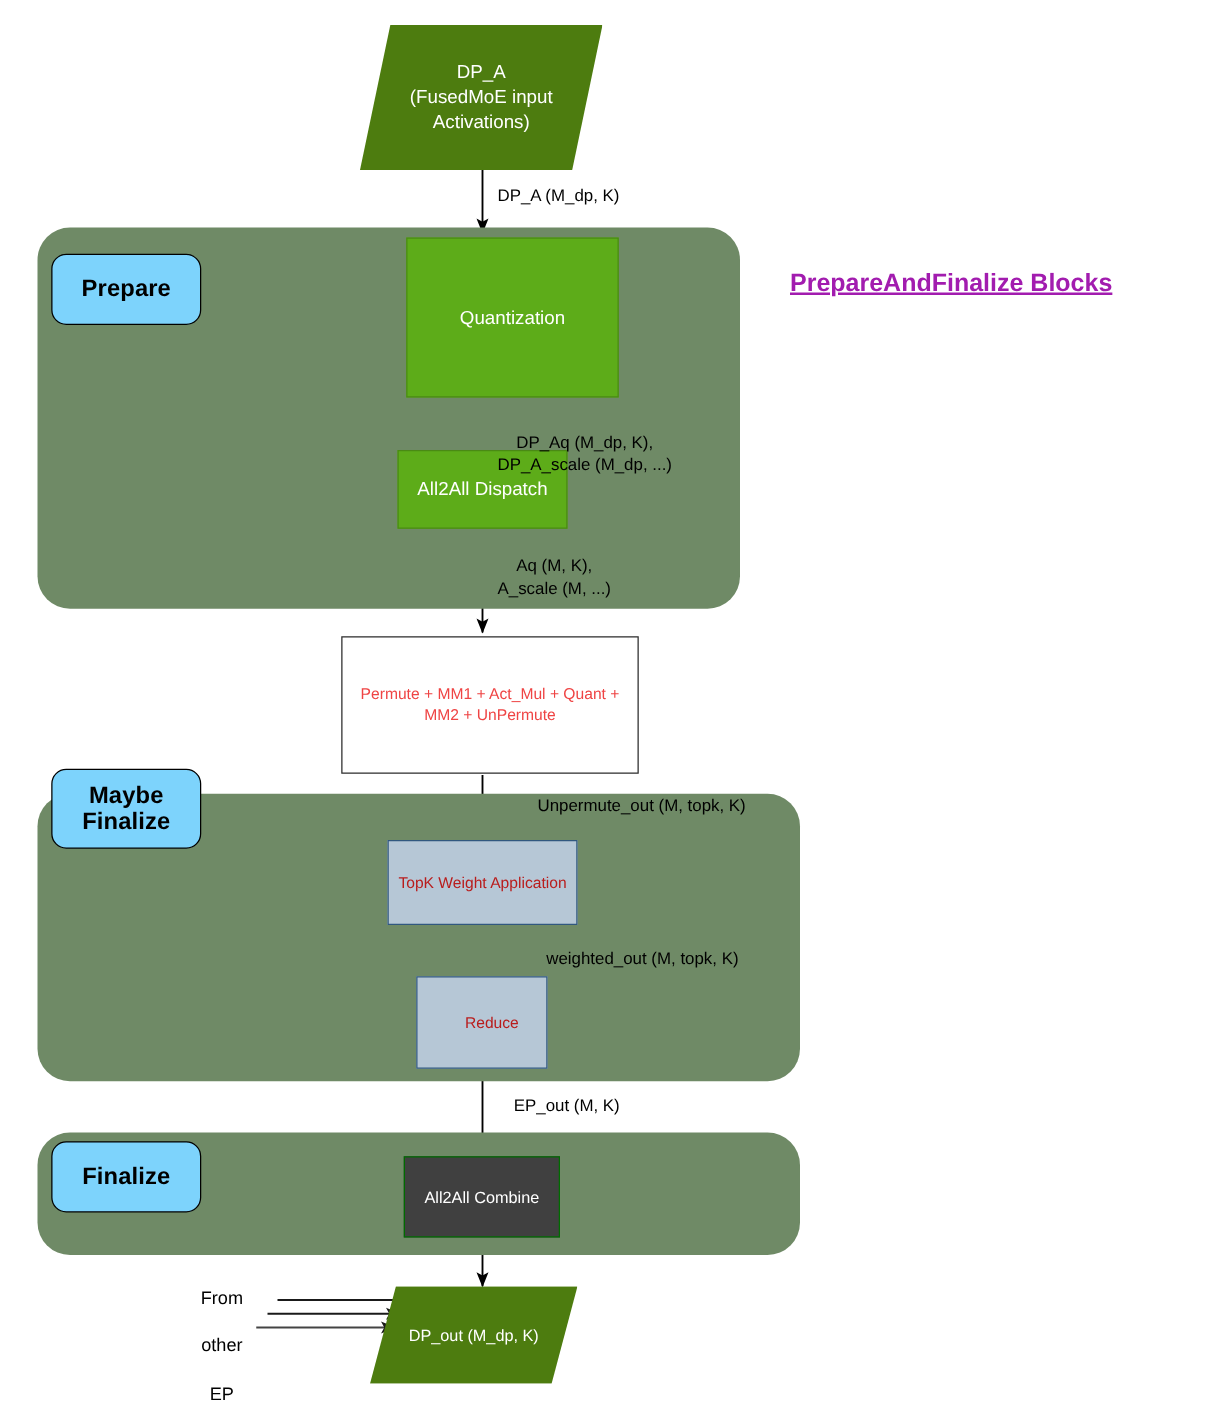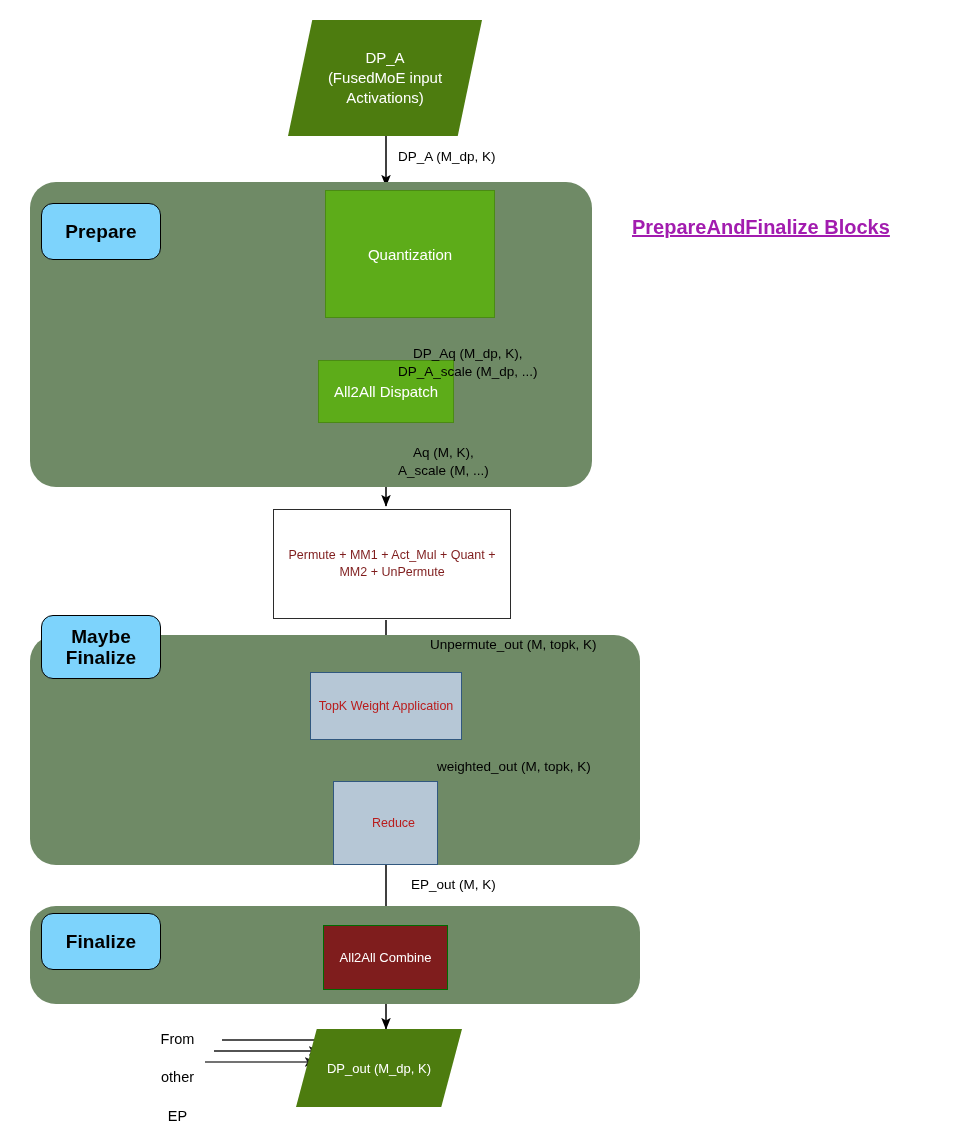--- a/index.html
+++ b/index.html
@@ -55,29 +55,29 @@
     text-align: center;
     box-sizing: border-box;
   }
   .box-green {
     background: #5dac19;
     border: 1px solid #4a8a14;
     color: #ffffff;
     font-size: 15px;
   }
   .box-darkgreen {
-    background: #7f1d1d;
+    background: #404040;
     border: 1px solid #006b00;
     color: #ffffff;
     font-size: 13px;
   }
   .box-white {
     background: #ffffff;
     border: 1.4px solid #2b2b2b;
-    color: #7f1d1d;
+    color: #ef4444;
     font-size: 12.5px;
     line-height: 1.35;
     padding: 0 10px;
   }
   .box-blue {
     background: #b6c7d6;
     border: 1.3px solid #31587f;
     color: #b91c1c;
     font-size: 12.5px;
   }
@@ -217,21 +217,21 @@
 
   <div class="box box-white" style="left:273px; top:509px; width:238px; height:110px; flex-direction:column;">
     <span>Permute + MM1 + Act_Mul + Quant +</span>
     <span>MM2 + UnPermute</span>
   </div>
 
   <div class="box box-blue" style="left:310px; top:672px; width:152px; height:68px;">
     <span>TopK Weight Application</span>
   </div>
 
-  <div class="box box-blue" style="left:333px; top:781px; width:105px; height:84px;padding-left:16px;">
+  <div class="box box-blue" style="left:333px; top:781px; width:105px; height:74px;padding-left:16px;">
     <span>Reduce</span>
   </div>
 
   <div class="box box-darkgreen" style="left:323px; top:925px; width:125px; height:65px;">
     <span>All2All Combine</span>
   </div>
 
   <div class="para para-bottom" style="left:296px; top:1029px; width:166px; height:78px;">
     <span>DP_out (M_dp, K)</span>
   </div>

